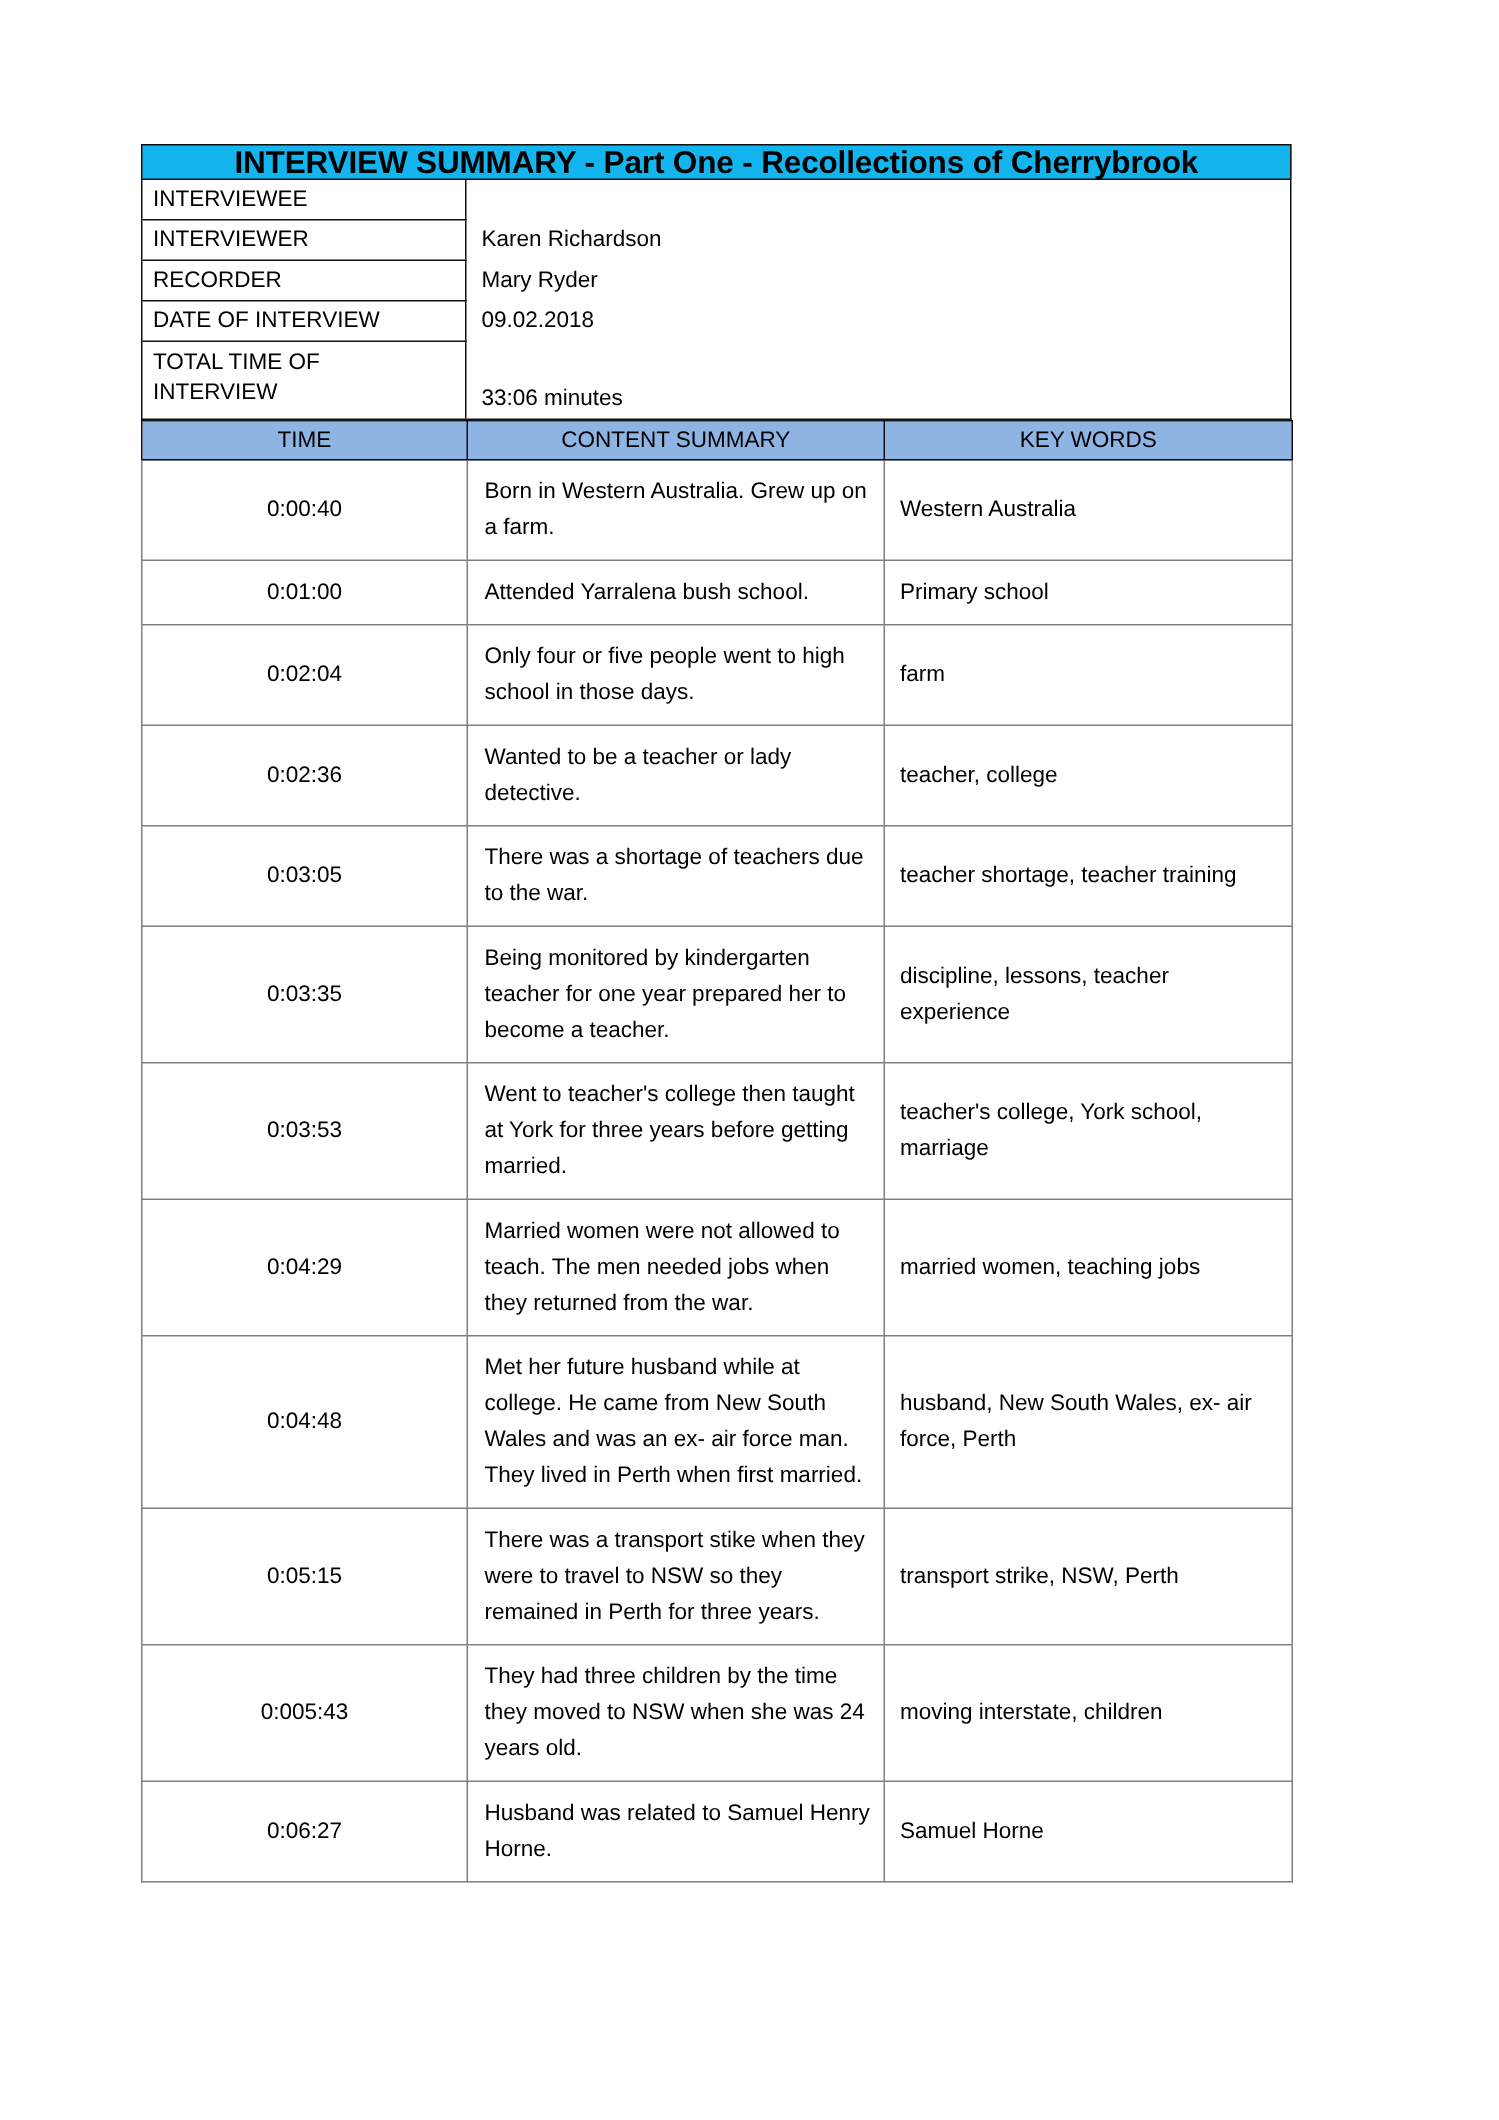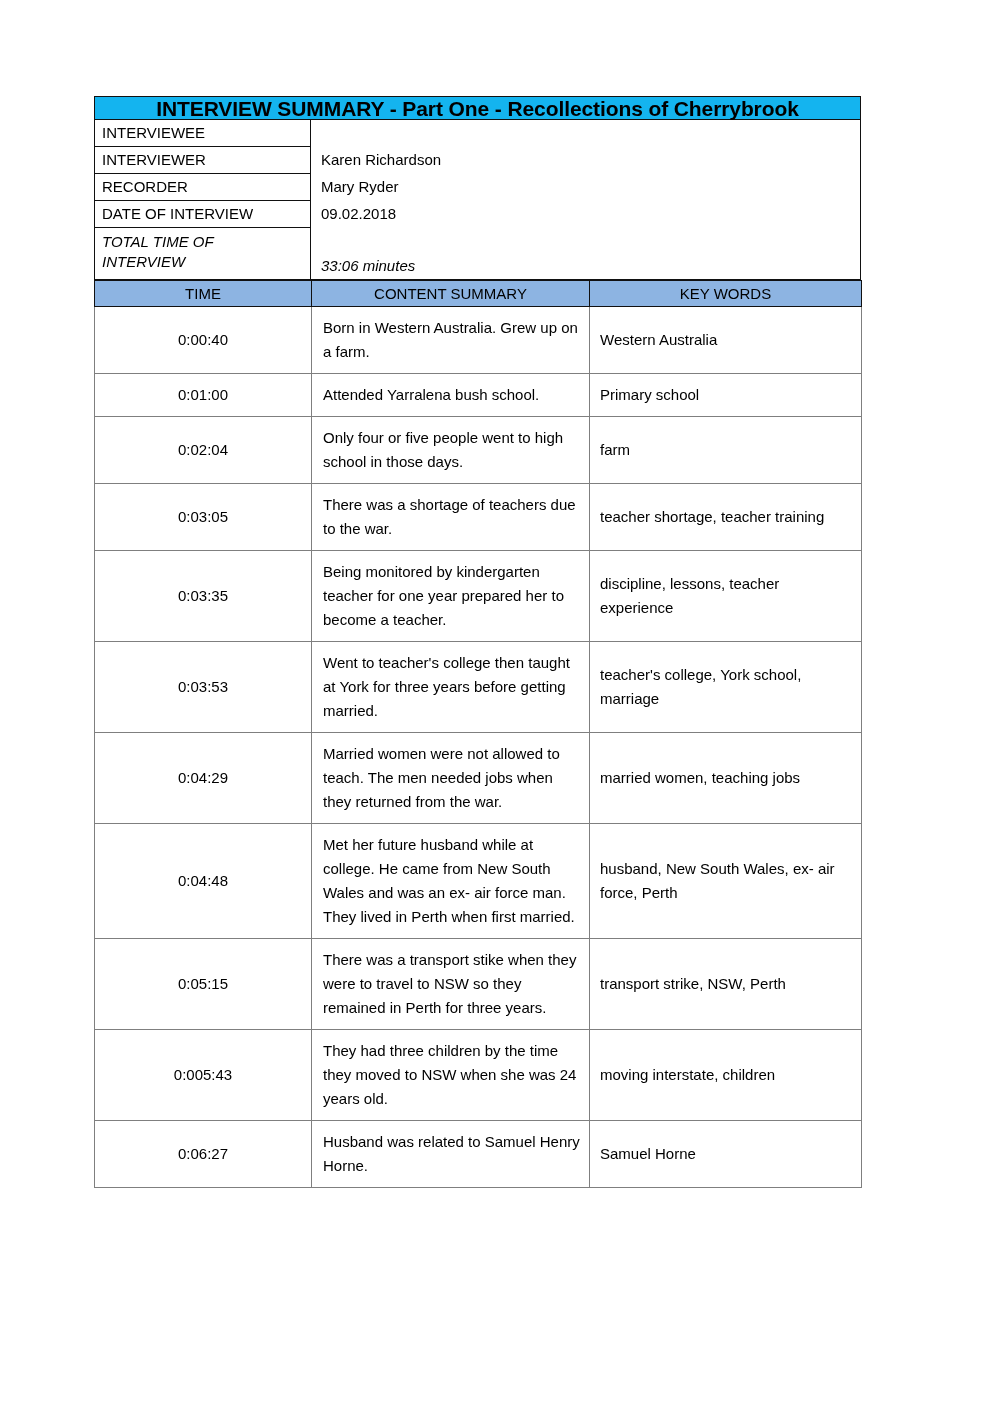--- a/index.html
+++ b/index.html
@@ -85,21 +85,20 @@
     line-height: 20px;
     color: #000000;
     display: flex;
     align-items: flex-end;
   }
   .meta-row.tall .meta-label {
     padding-top: 4px;
   }
   .meta-row.tall {
     min-height: 52px;
-    font-style: italic;
   }
 
   
   .summary-table {
     border-collapse: collapse;
     width: 767px;
     table-layout: fixed;
     border: 1px solid #111111;
     box-sizing: border-box;
   }
@@ -204,20 +203,25 @@
           <td class="cell-time">0:01:00</td>
           <td class="cell-content">Attended Yarralena bush school.</td>
           <td class="cell-keys">Primary school</td>
         </tr>
         <tr>
           <td class="cell-time">0:02:04</td>
           <td class="cell-content">Only four or five people went to high school in those days.</td>
           <td class="cell-keys">farm</td>
         </tr>
         <tr>
+          <td class="cell-time">0:02:36</td>
+          <td class="cell-content">Wanted to be a teacher or lady detective.</td>
+          <td class="cell-keys">teacher, college</td>
+        </tr>
+        <tr>
           <td class="cell-time">0:03:05</td>
           <td class="cell-content">There was a shortage of teachers due to the war.</td>
           <td class="cell-keys">teacher shortage, teacher training</td>
         </tr>
         <tr>
           <td class="cell-time">0:03:35</td>
           <td class="cell-content">Being monitored by kindergarten teacher for one year prepared her to become a teacher.</td>
           <td class="cell-keys">discipline, lessons, teacher experience</td>
         </tr>
         <tr>

